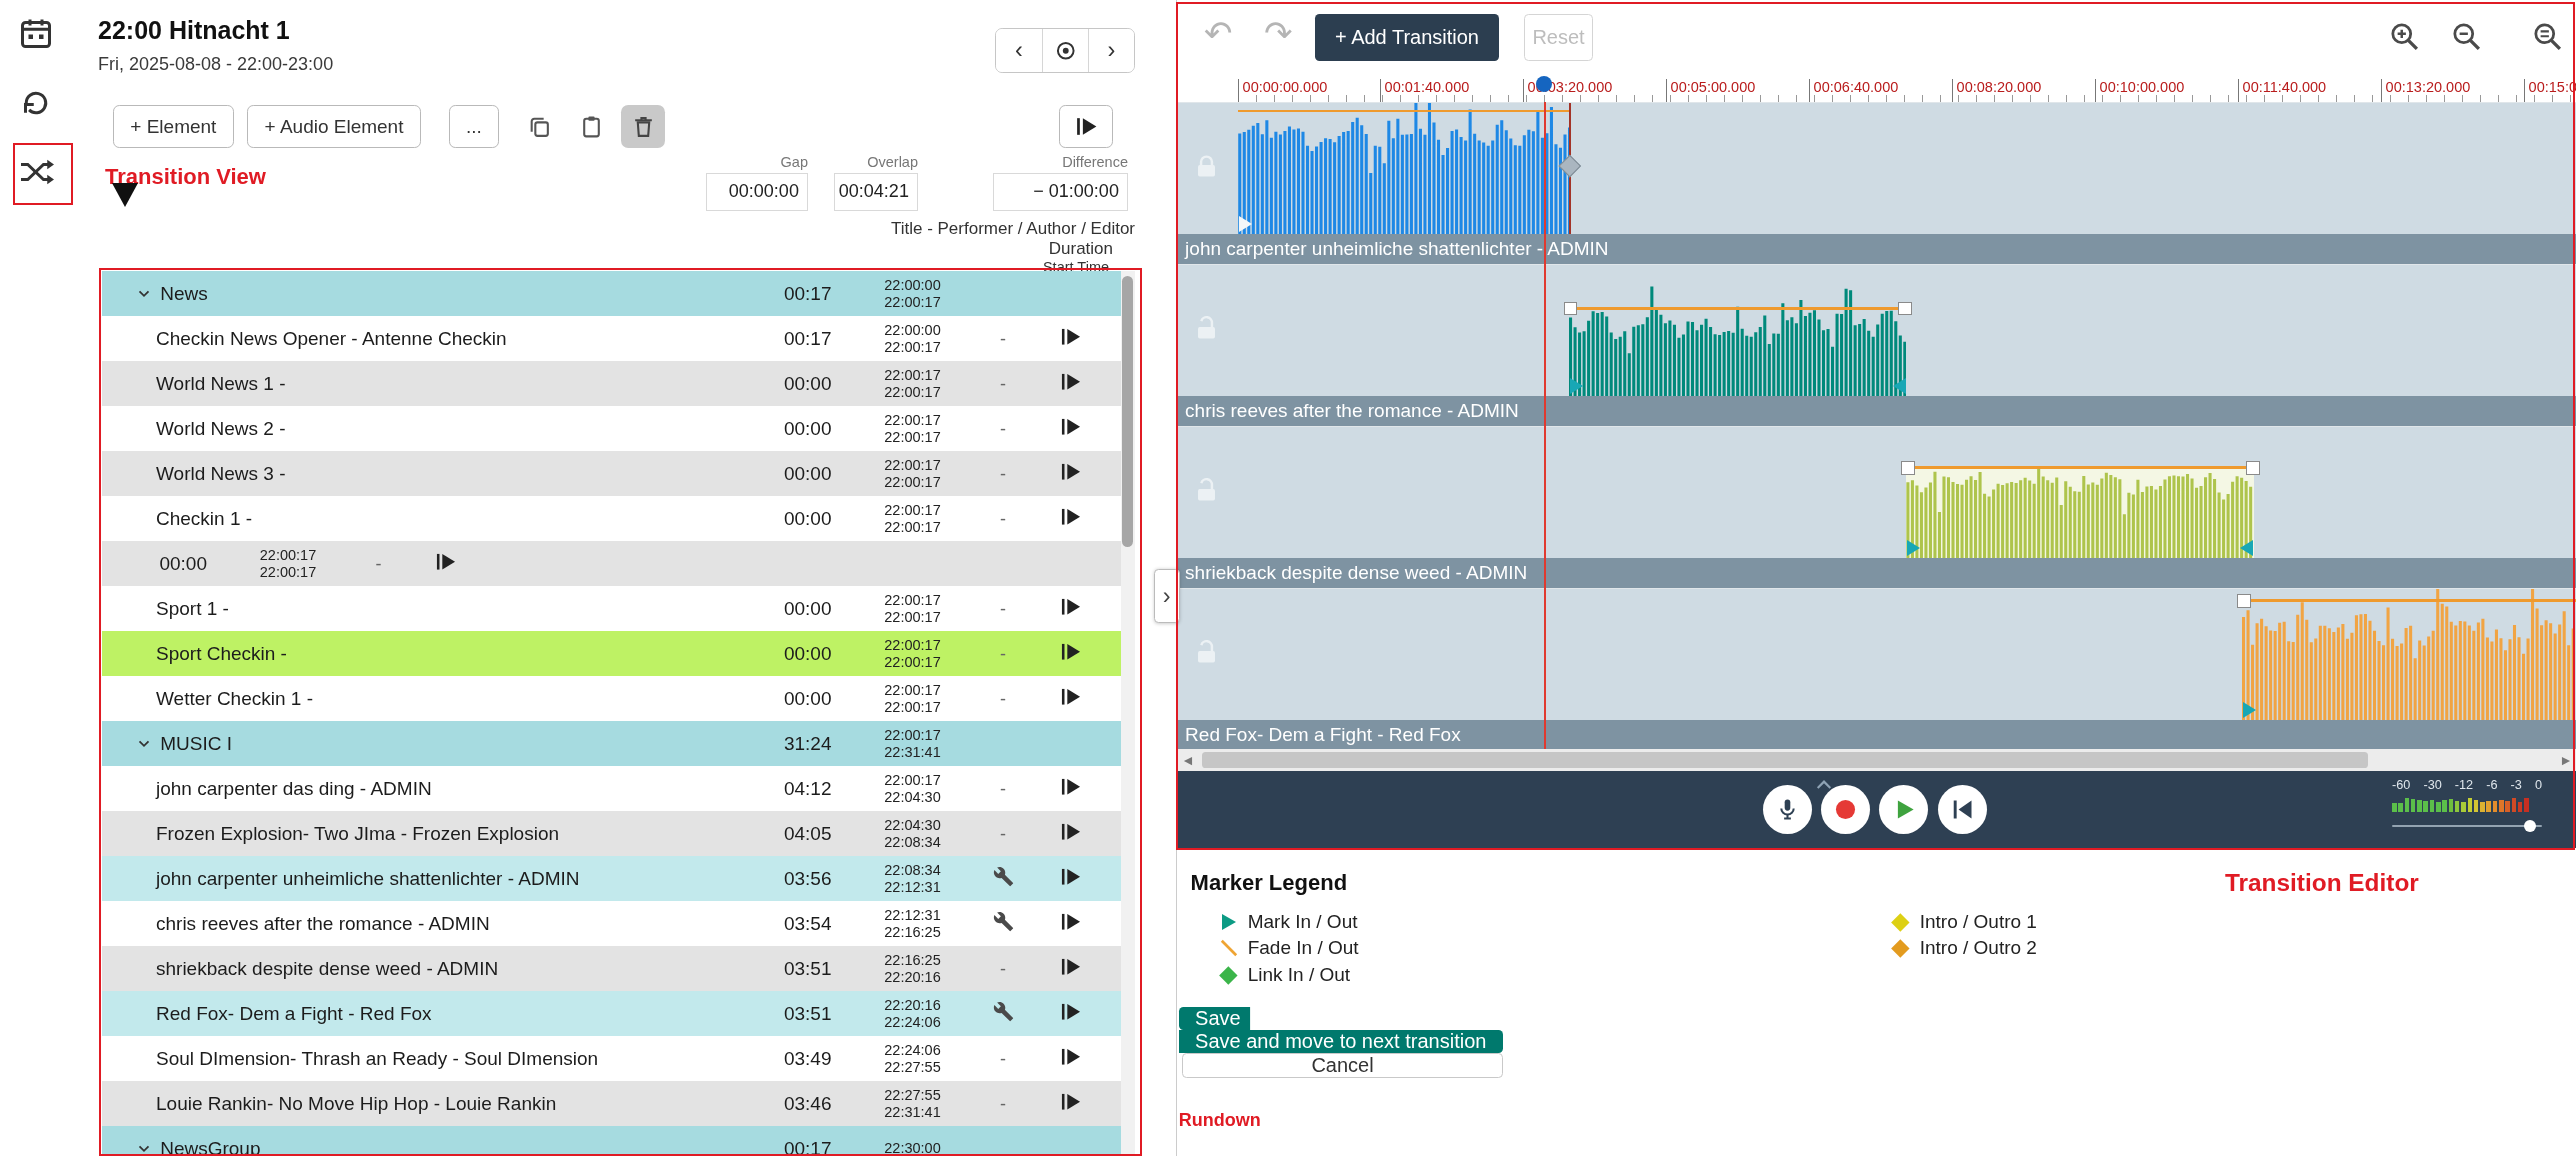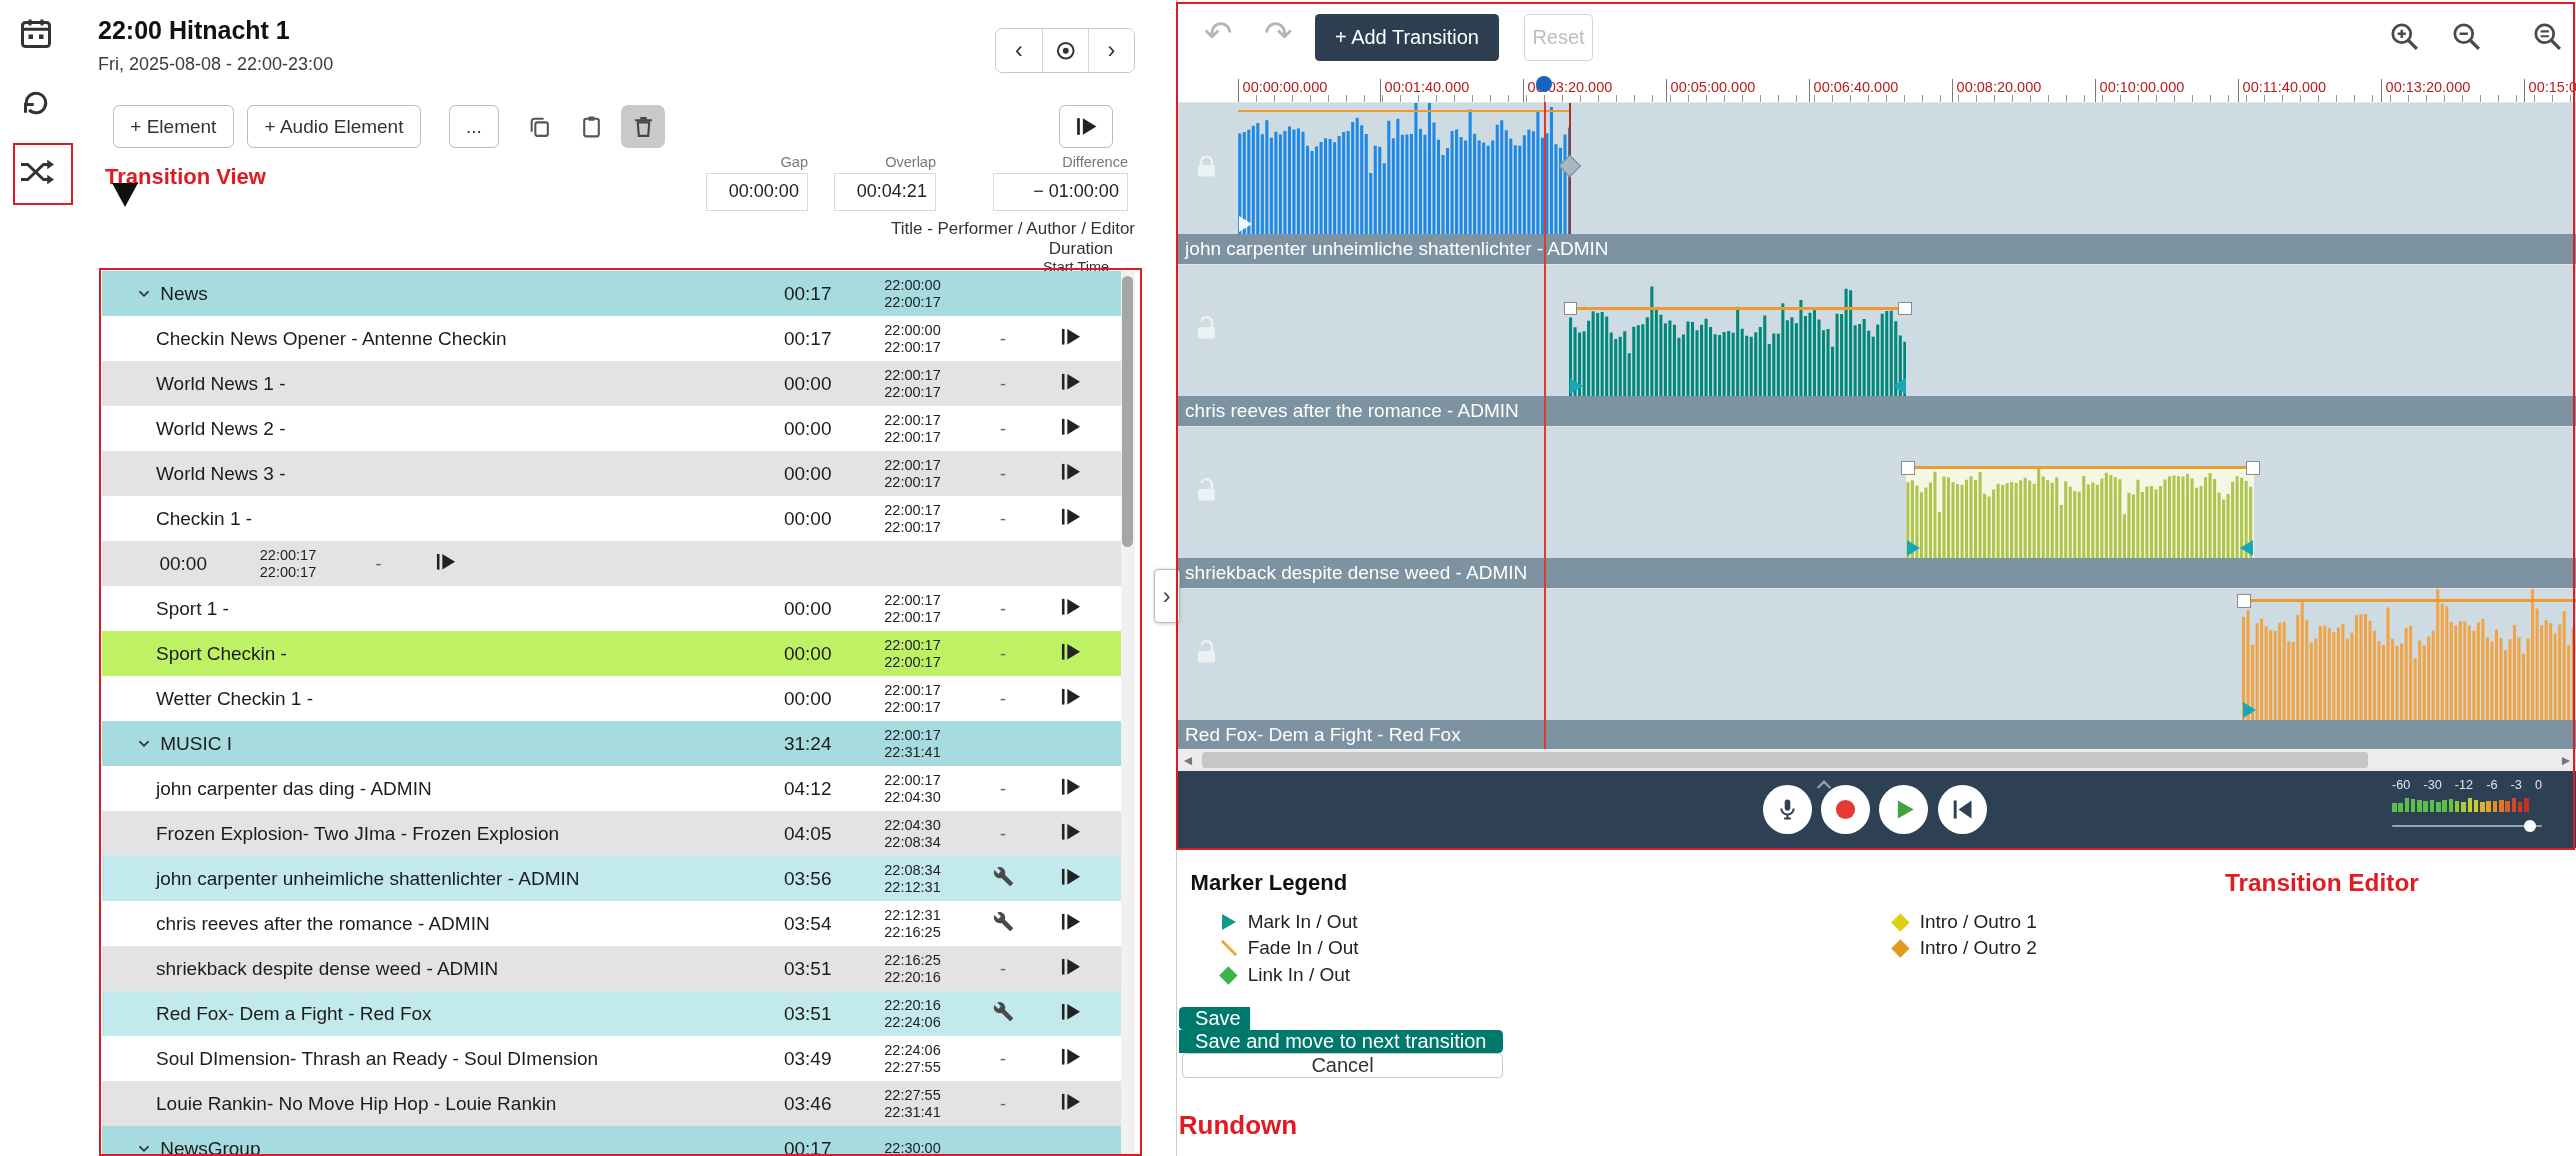--- a/index.html
+++ b/index.html
@@ -95,21 +95,21 @@
   .lg-item{position:absolute;display:flex;align-items:center;font-size:19px;color:#222;}
   .lg-ic{width:23.5px;display:flex;align-items:center;justify-content:center;margin-right:7.2px;}
   .tri-right{width:0;height:0;border-top:8.1px solid transparent;border-bottom:8.1px solid transparent;border-left:14.5px solid #0c9b84;}
   .dia{width:12.7px;height:12.7px;transform:rotate(45deg);}
   .ann-te{position:absolute;left:1048px;top:869px;font-size:24.4px;}
   .save-row{position:absolute;left:1.8px;top:1007px;height:50px;display:flex;align-items:stretch;flex-direction:column;}
   .btn-teal{background:#00796d;color:#fff;border:none;font-size:20px;font-family:inherit;cursor:pointer;padding:0 16.3px;}
   .btn-save{border-radius:4.5px 0 0 4.5px;border-right:0.9px solid #e8f2f1;width:72px;}
   .btn-savenext{border-radius:0 4.5px 4.5px 0;}
   .btn-cancel{margin-left:3.6px;background:#fff;border:0.9px solid #c9c9c9;border-radius:4.5px;font-size:20px;color:#333;font-family:inherit;padding:0 14.5px;cursor:pointer;}
-  .ann-rundown{position:absolute;left:1.8px;top:1110px;font-size:26px;}
+  .ann-rundown{position:absolute;left:1.8px;top:1110px;font-size:18px;}
   
   .ann-box{position:absolute;border:2.7px solid #e01b24;pointer-events:none;z-index:60;}
 </style>
 </head>
 <body>
 
 <div class="screen">
 
   <div class="sidebar">
     <div class="side-ic" style="top:12.7px">
@@ -181,21 +181,21 @@
     </button>
 
     <div class="ann-tv ann-text">Transition View</div>
     <div class="black-tri"></div>
 
     <div class="fields">
       <div class="fgroup" style="left:0;width:102px">
         <div class="flabel">Gap</div>
         <div class="fbox">00:00:00</div>
       </div>
-      <div class="fgroup" style="left:128px;width:102px">
+      <div class="fgroup" style="left:128px;width:84px">
         <div class="flabel">Overlap</div>
         <div class="fbox">00:04:21</div>
       </div>
       <div class="fgroup" style="left:287px;width:135px">
         <div class="flabel">Difference</div>
         <div class="fbox">− 01:00:00</div>
       </div>
     </div>
 
     <div class="col-headers">

